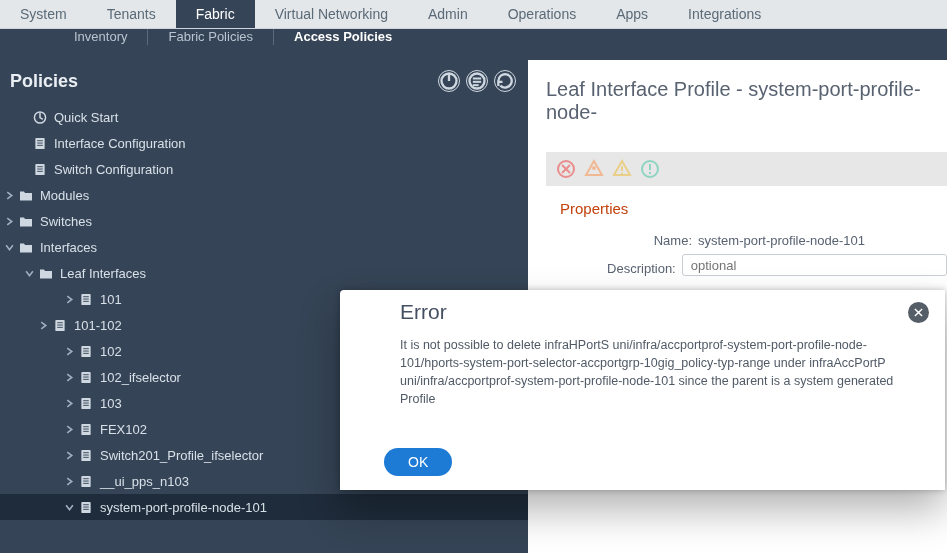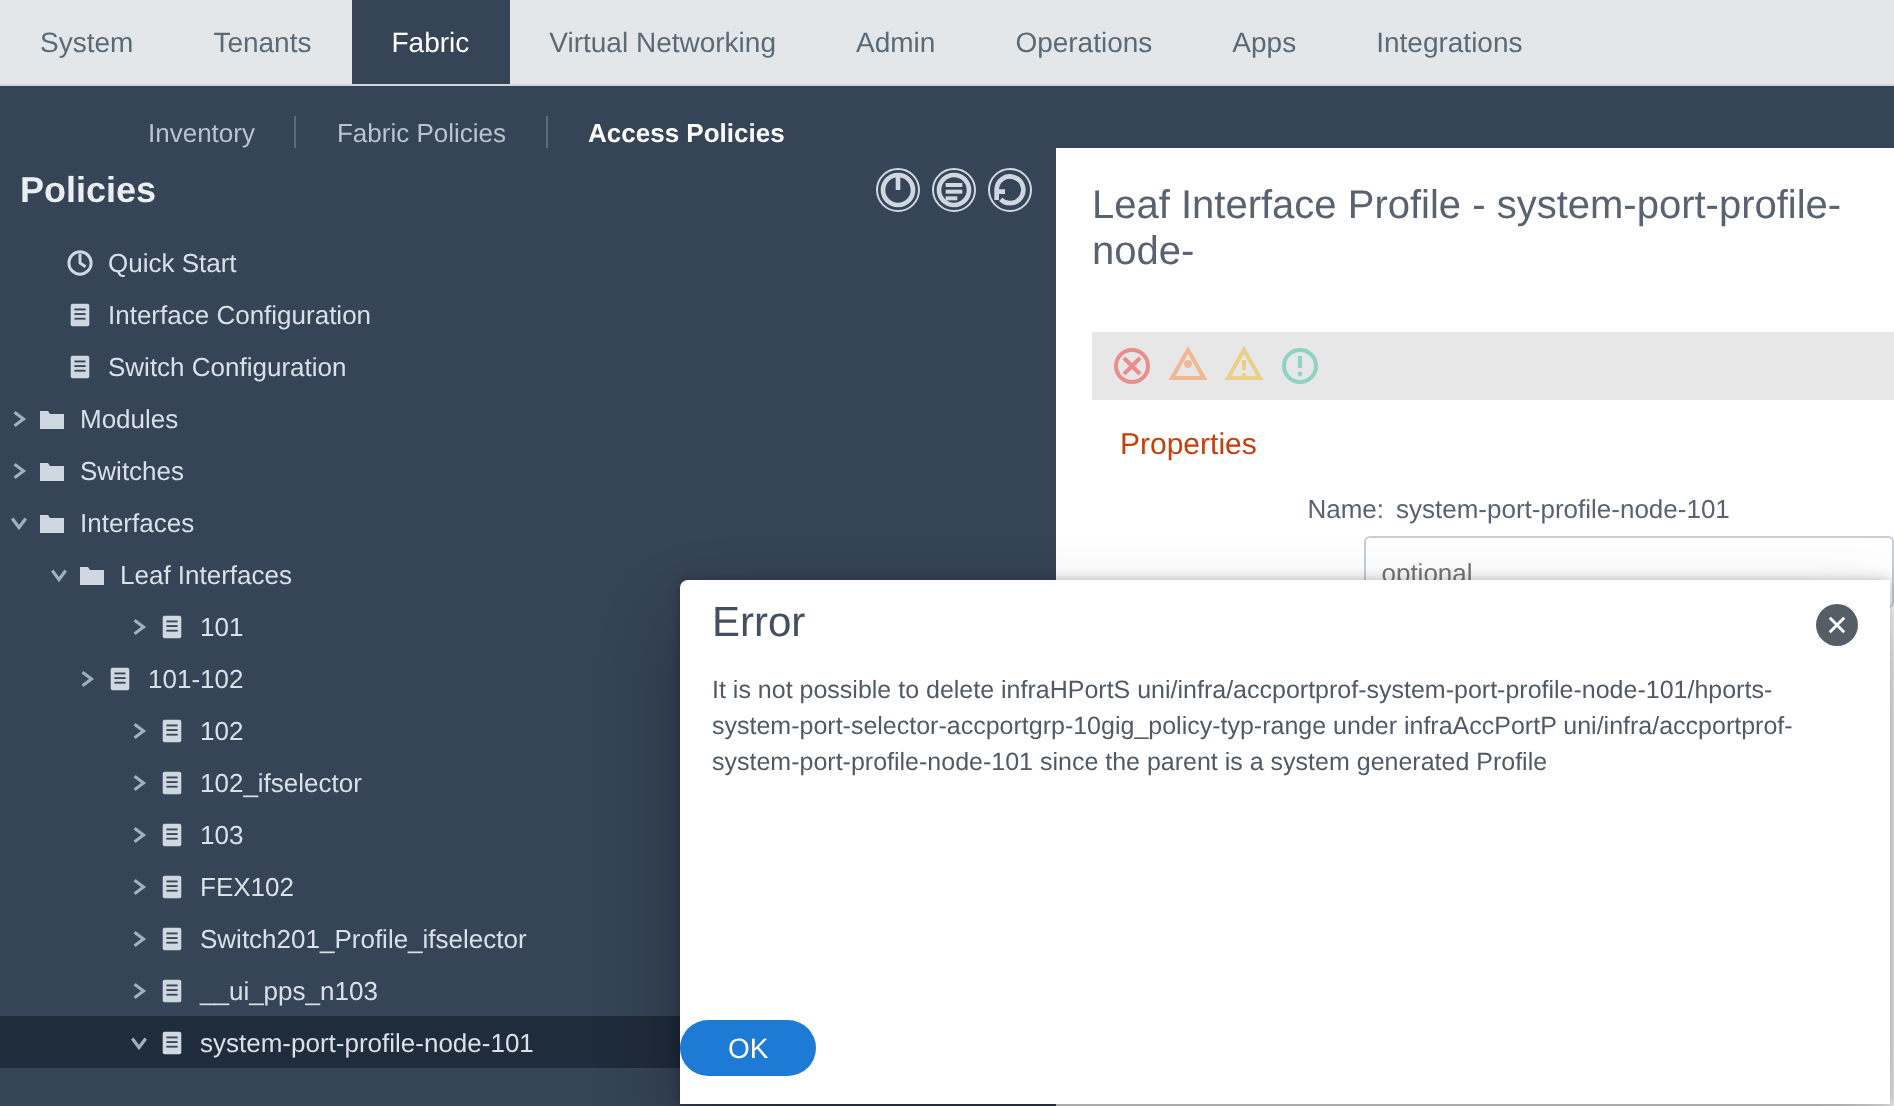--- a/index.html
+++ b/index.html
@@ -10,41 +10,41 @@
     height: 553px;
     overflow: hidden;
     background: #eef1f3;
     position: relative;
   }
 
   
   .topnav {
     display: flex;
     align-items: stretch;
-    height: 43px;
+    height: 29px;
     background: #e4e7ea;
     border-bottom: 1px solid #d0d5da;
     font-size: 14px;
     color: #5a6a77;
   }
   .topnav .tab {
     padding: 0 20px;
     display: flex;
     align-items: center;
     cursor: pointer;
   }
   .topnav .tab.active {
     background: #354456;
     color: #fff;
   }
 
   
   .subnav {
     display: flex;
-    align-items: flex-end;
+    align-items: flex-start;
     height: 31px;
     background: #354456;
     color: #b8c4d0;
     font-size: 13px;
     padding-left: 68px;
     gap: 14px;
   }
   .subnav .sep {
     width: 1px;
     height: 16px;
@@ -157,33 +157,33 @@
   }
   .props h3 {
     font-size:15px;font-weight:400;color:#c2410c;margin-bottom:16px;
   }
   .prop-row {
     display:flex;align-items:flex-end;margin-bottom:6px;
     font-size:13px;color:#586271;
   }
   .prop-row .k {width:138px;text-align:right;padding-right:6px;}
   .prop-row input {
-    border:1px solid #c8ced4;border-radius:3px;height:36px;padding:0 8px;
+    border:1px solid #c8ced4;border-radius:3px;height:22px;padding:0 8px;
     font-size:13px;color:#6a7684;width:300px;font-family:inherit;
   }
 
   
   .modal {
     position:absolute;
     left:340px; top:290px;
-    width:605px; height:262px;
+    width:605px; height:200px;
     background:#fff;
     box-shadow: 0 0 6px rgba(0,0,0,.25), 0 20px 40px rgba(0,0,0,.3);
     border-radius:4px 0 0 0;
-    display:flex;flex-direction:column;
+    display:flex;flex-direction:column;padding-left:44px;
   }
   .modal-head {
     display:flex;justify-content:space-between;align-items:center;
     padding:10px 16px 6px 16px;
   }
   .modal-head h2 {font-size:21px;font-weight:400;color:#445061;}
   .close-btn {
     width:21px;height:21px;border-radius:50%;background:#555e66;
     display:flex;align-items:center;justify-content:center;color:#fff;cursor:pointer;
   }

